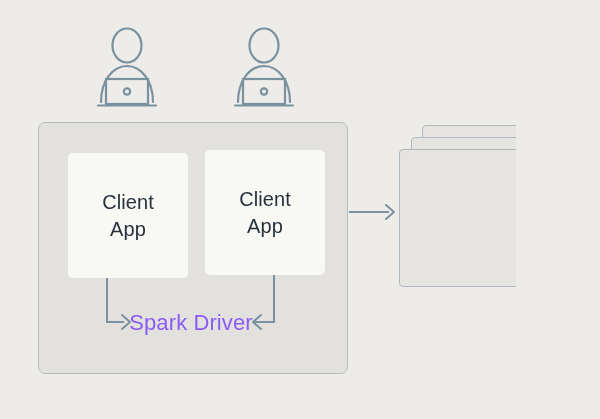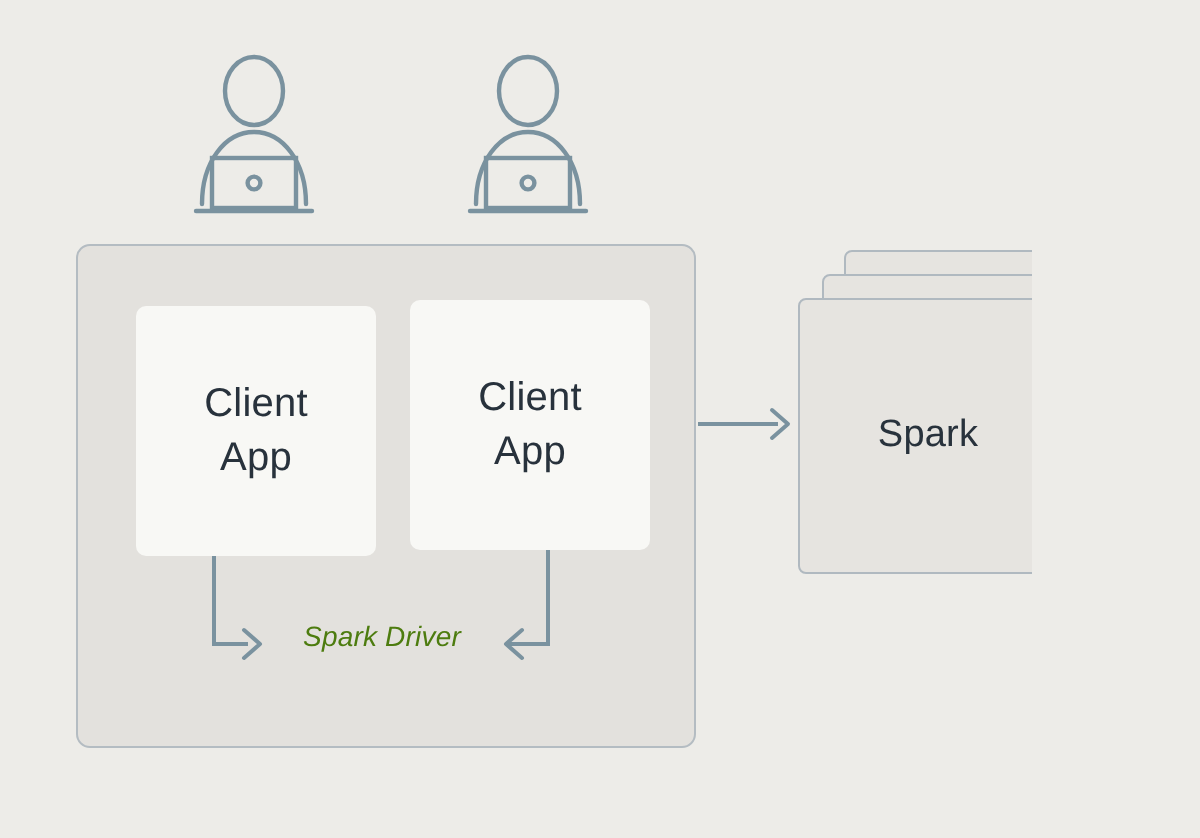--- a/index.html
+++ b/index.html
@@ -79,24 +79,23 @@
 
   .arrowhead { position: absolute; }
 
   
   #spark-driver-label {
     position: absolute;
     left: 128px;
     top: 310px;
     width: 126px;
     text-align: center;
-    color: #4d7c0f;
-    font-size: 14px;
+    color: #8b5cf6;
+    font-size: 22px;
     letter-spacing: 0.1px;
-    font-style: italic;
   }
 
   
   #executors-stack {
     position: absolute;
     left: 399px;
     top: 125px;
     width: 152px;
     height: 165px;
   }
@@ -183,17 +182,16 @@
   <div class="arrowhead" style="left:384px; top:203px;">
     <svg width="14" height="18" viewBox="0 0 14 18" fill="none">
       <path d="M2 2 L10 9 L2 16" stroke="#7a929f" stroke-width="2" stroke-linecap="round" stroke-linejoin="round"></path>
     </svg>
   </div>
 
   <div id="executors-stack">
     <div class="executor-card" id="executor-card-back"></div>
     <div class="executor-card" id="executor-card-middle"></div>
     <div class="executor-card" id="executor-card-front">
-      <span class="line">Spark</span>
     </div>
   </div>
 
 </div>
 
 </body></html>

